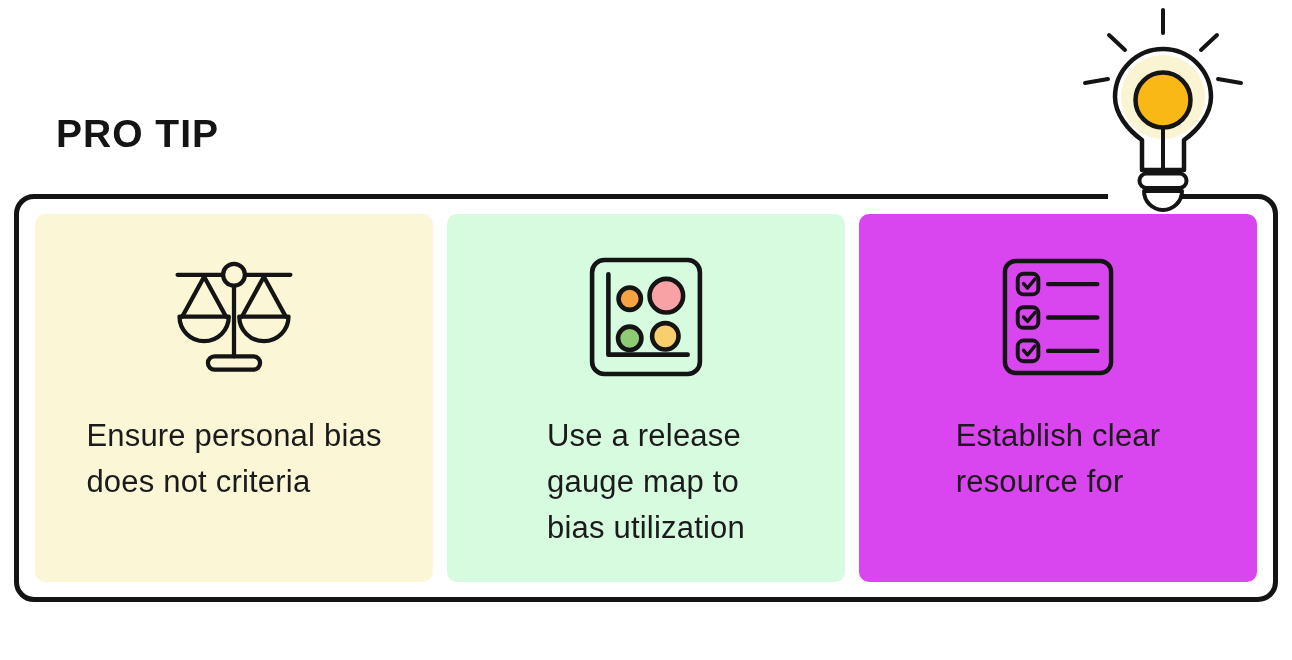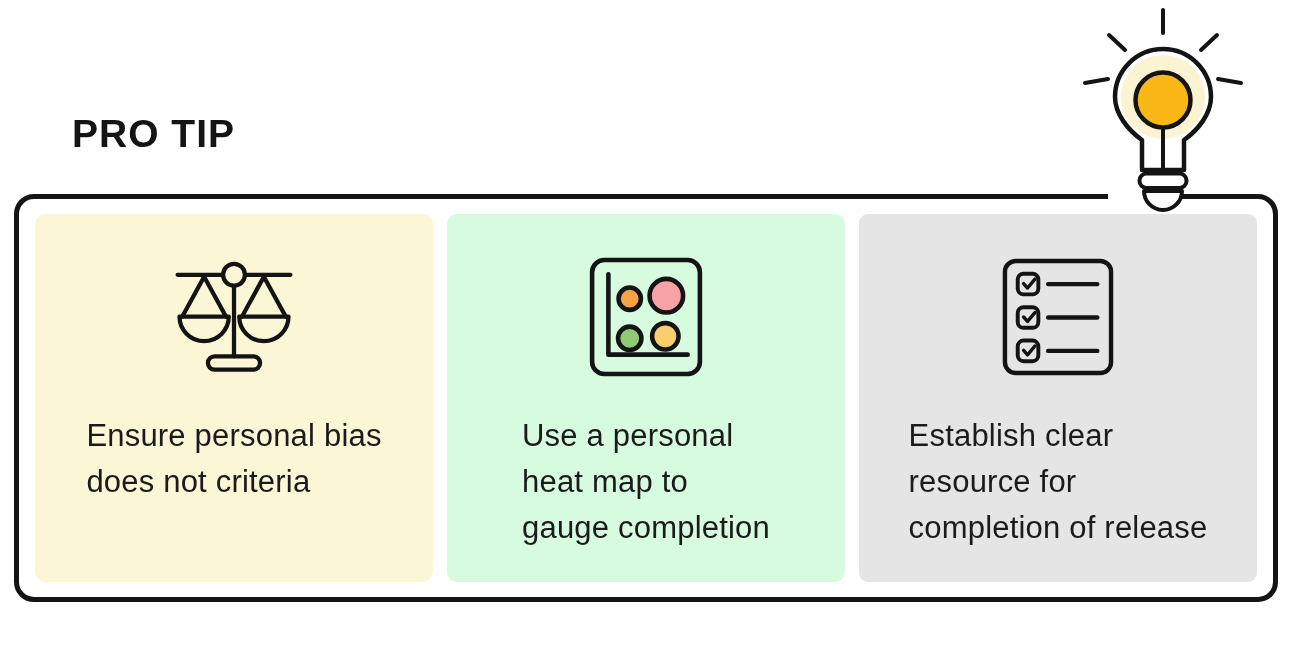--- a/index.html
+++ b/index.html
@@ -3,21 +3,21 @@
 <meta charset="utf-8">
 <style>
   html,body{margin:0;padding:0;}
   body{
     width:1292px;height:660px;position:relative;overflow:hidden;
     background:#ffffff;
     font-family:"Liberation Sans", sans-serif;
     color:#1b1b1b;
   }
   .pro-tip-title{
-    position:absolute;left:72px;top:112px;margin:0;
+    position:absolute;left:56px;top:112px;margin:0;
     font-size:39px;font-weight:800;letter-spacing:1px;color:#141414;
   }
   .bulb-svg{position:absolute;left:1078px;top:0;width:170px;height:230px;z-index:3;}
   .tips-container{
     position:absolute;left:14px;top:194px;width:1264px;height:408px;
     box-sizing:border-box;border:5px solid #141414;border-radius:20px;
     background:#ffffff;display:flex;gap:14px;padding:15px 16px;z-index:1;
   }
   .tip-card{
     flex:1 1 0;border-radius:10px;display:flex;flex-direction:column;align-items:center;
@@ -87,27 +87,27 @@
       <svg width="114" height="120" viewBox="0 0 112 118" fill="none">
         <rect x="3" y="3" width="106" height="112" rx="12" stroke="#141414" stroke-width="4.5"></rect>
         <path d="M19,17 V96 H97" stroke="#141414" stroke-width="4.5" stroke-linecap="round" stroke-linejoin="round"></path>
         <circle cx="40" cy="41" r="11" stroke="#141414" stroke-width="4.5" style="fill: rgb(246, 164, 66);"></circle>
         <circle cx="76" cy="38" r="16.5" stroke="#141414" stroke-width="4.5" style="fill: rgb(248, 162, 166);"></circle>
         <circle cx="40" cy="80" r="11.5" stroke="#141414" stroke-width="4.5" style="fill: rgb(143, 203, 116);"></circle>
         <circle cx="75" cy="78" r="13" stroke="#141414" stroke-width="4.5" style="fill: rgb(249, 207, 110);"></circle>
       </svg>
     </div>
     <div class="tip-text">
-      <div>Use a personal</div>
-      <div>heat map to</div>
-      <div>gauge completion</div>
+      <div>Use a release</div>
+      <div>gauge map to</div>
+      <div>bias utilization</div>
     </div>
   </div>
 
-  <div class="tip-card" style="background: #e5e5e5; border-radius: 9px;">
+  <div class="tip-card" style="background: #d946ef;">
     <div class="icon-wrap">
       <svg width="112" height="118" viewBox="0 0 114 120" fill="none">
         <rect x="3" y="3" width="108" height="114" rx="11" stroke="#141414" stroke-width="4.5"></rect>
         <g stroke="#141414" stroke-linecap="round" stroke-linejoin="round">
 
           <rect x="16" y="16" width="21" height="21" rx="6" stroke-width="4"></rect>
           <path d="M22,26 l4,4.5 l7.5,-9" stroke-width="3.5"></path>
           <line x1="47" y1="26.5" x2="97" y2="26.5" stroke-width="4.5"></line>
 
           <rect x="16" y="50" width="21" height="21" rx="6" stroke-width="4"></rect>
@@ -116,17 +116,16 @@
 
           <rect x="16" y="84" width="21" height="21" rx="6" stroke-width="4"></rect>
           <path d="M22,94 l4,4.5 l7.5,-9" stroke-width="3.5"></path>
           <line x1="47" y1="94.5" x2="97" y2="94.5" stroke-width="4.5"></line>
         </g>
       </svg>
     </div>
     <div class="tip-text">
       <div>Establish clear</div>
       <div>resource for</div>
-      <div>completion of release</div>
     </div>
   </div>
 
 </div>
 
 </body></html>

